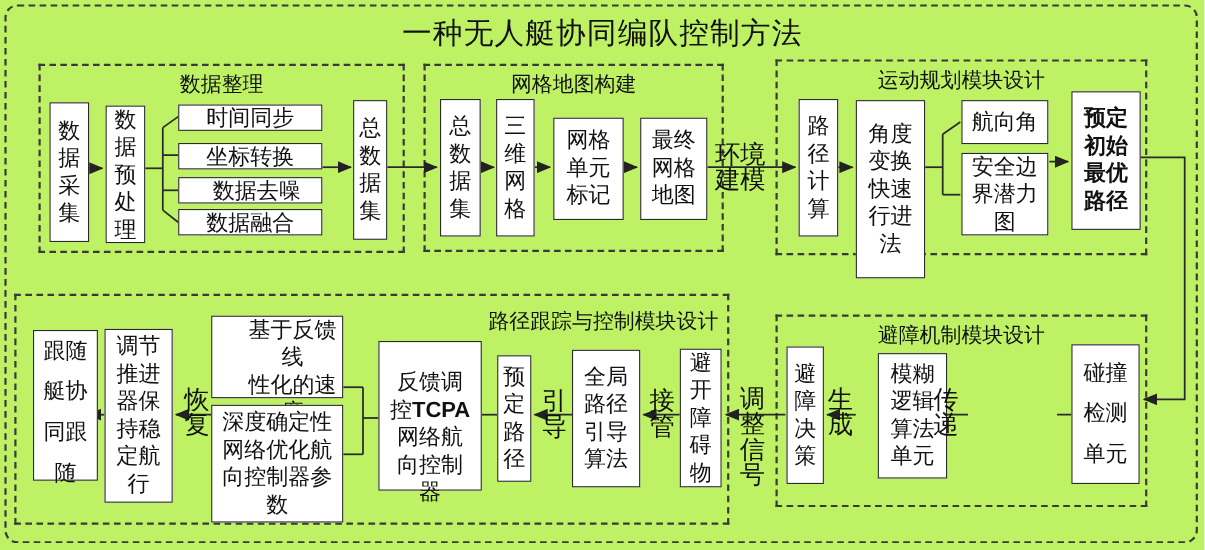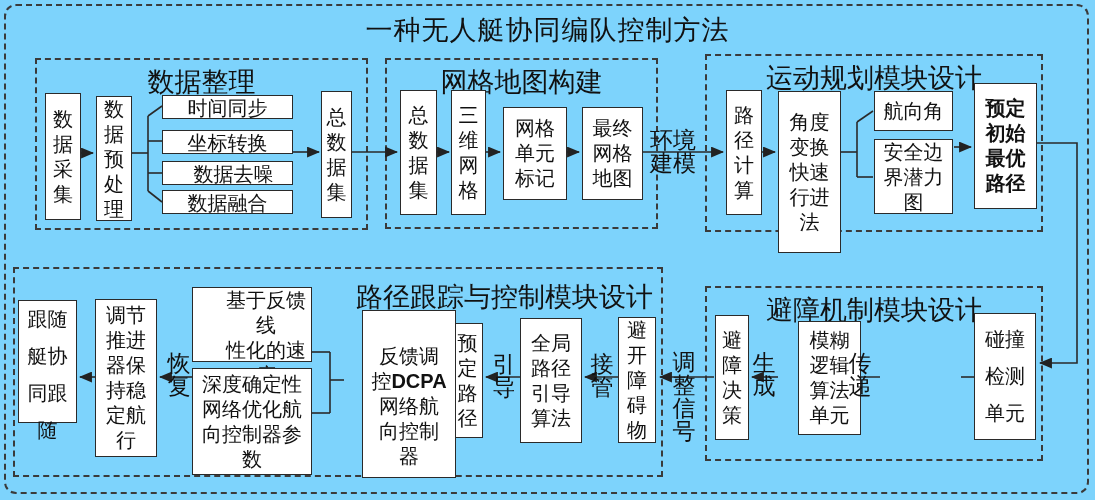--- a/index.html
+++ b/index.html
@@ -1,32 +1,32 @@
 <!DOCTYPE html>
 <html><head>
 <meta charset="utf-8">
 <style>
   html,body{margin:0;padding:0;background:#fff;}
   #canvas{
-    position:relative;width:1095px;height:500px;background:#7dd3fc;overflow:hidden;
+    position:relative;width:1095px;height:500px;background:#bef264;overflow:hidden;
     font-family:"Liberation Serif","DejaVu Serif",serif;color:#111;
   }
   .outer-frame{
     position:absolute;left:4px;top:4px;width:1085px;height:490px;
     border:2px dashed #3a3a3a;border-radius:12px;box-sizing:border-box;
   }
   .page-title{
     position:absolute;left:0;top:12px;width:100%;text-align:center;
     font-size:27px;letter-spacing:1px;
   }
   .group{
     position:absolute;border:2px dashed #3a3a3a;box-sizing:border-box;z-index:0;
   }
   .group-title{
-    position:absolute;font-size:27px;white-space:nowrap;z-index:3;
+    position:absolute;font-size:19px;white-space:nowrap;z-index:3;
   }
   .group-title.centered{left:0;width:100%;text-align:center;top:4px;}
   svg.connectors{position:absolute;left:0;top:0;z-index:1;pointer-events:none;}
   .box{
     position:absolute;border:1.6px solid #2a2a2a;background:#fff;box-sizing:border-box;
     display:grid;place-items:center;text-align:center;z-index:2;
     font-size:20px;line-height:25px;
   }
   .box .txt{white-space:pre-line;}
   .box.tall{line-height:37px;}
@@ -227,24 +227,24 @@
 路径
 引导
 算法</span>
     </div>
   <div class="box" style="left:452px;top:323px;width:31px;height:115px;">
       <span class="txt">预
 定
 路
 径</span>
     </div>
-  <div class="box" style="left:344px;top:310px;width:94px;height:168px;margin-left:18px;">
+  <div class="box" style="left:344px;top:310px;width:94px;height:136px;">
     <span class="txt">
       <span>反馈调
-控</span><span class="b">DCPA</span><span>
+控</span><span class="b">TCPA</span><span>
 网络航
 向控制
 器</span>
     </span>
   </div>
   <div class="box" style="left:192px;top:287px;width:120px;height:75px;padding-left:28px;">
       <span class="txt">基于反馈线
 性化的速度
 控制器</span>
     </div>
@@ -255,21 +255,21 @@
 数</span>
     </div>
   <div class="box" style="left:95px;top:299px;width:62px;height:158px;">
       <span class="txt">调节
 推进
 器保
 持稳
 定航
 行</span>
     </div>
-  <div class="box tall" style="left:18px;top:300px;width:59px;height:123px;">
+  <div class="box tall" style="left:30px;top:300px;width:59px;height:137px;">
       <span class="txt">跟随
 艇协
 同跟
 随</span>
     </div>
 
   <div class="elabel" style="left:645px;top:129px;width:56px;">环境
 建模</div>
   <div class="elabel" style="left:848px;top:352px;width:24px;">传
 递</div>

